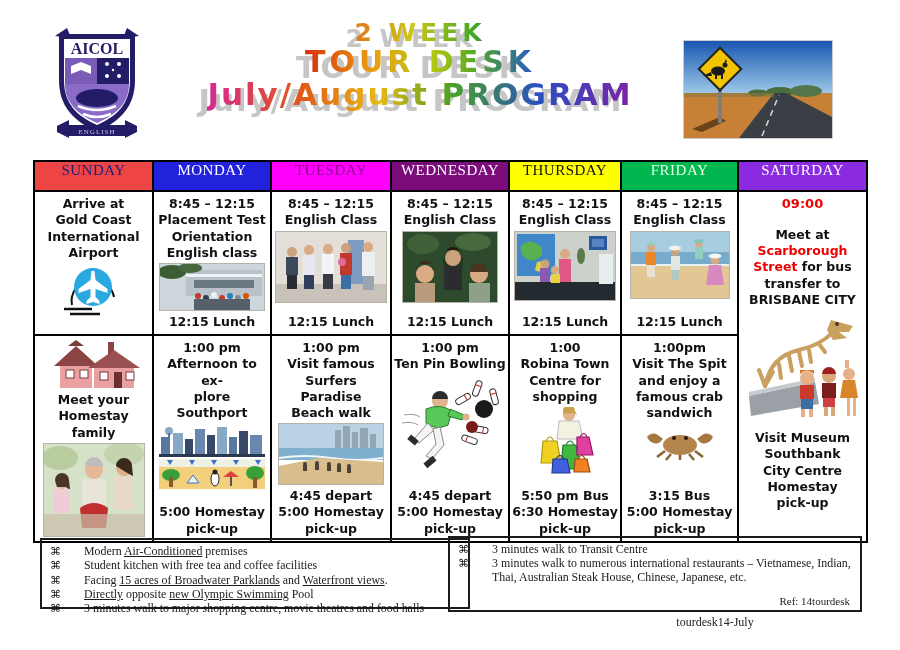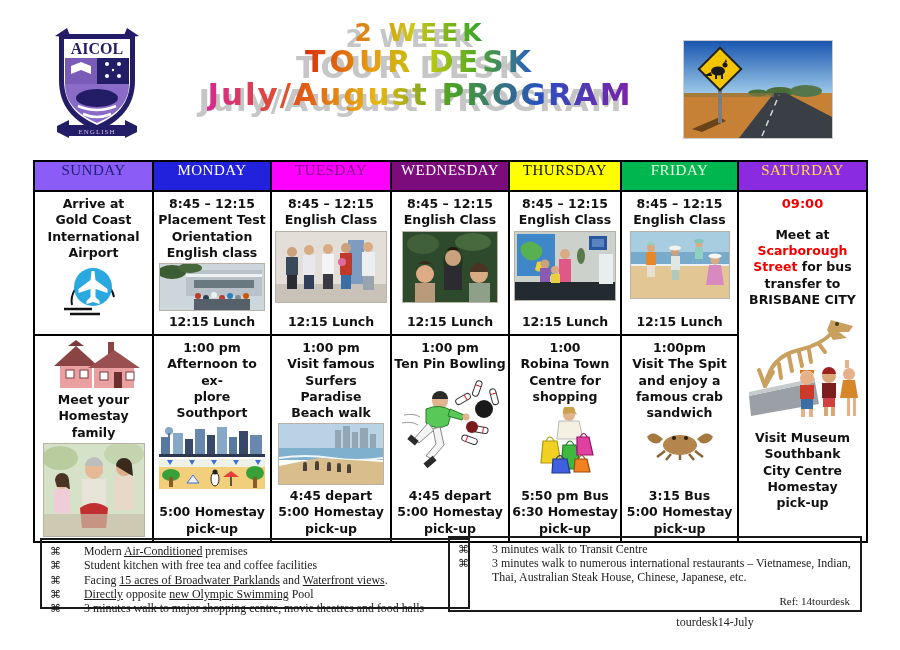--- a/index.html
+++ b/index.html
@@ -133,27 +133,27 @@
       <col style="width:119px">
         <col style="width:118px">
         <col style="width:120px">
       <col style="width:118px">
         <col style="width:112px">
         <col style="width:117px">
       <col style="width:129px">
     </colgroup>
     <tbody>
         <tr>
-      <th style="background:#8b5cf6;color:#20207a">SUNDAY</th>
+      <th style="background:#ef4444;color:#20207a">SUNDAY</th>
       <th style="background:#2222dd;color:#ffffff">MONDAY</th>
       <th style="background:#ff00ff;color:#8a0b8a">TUESDAY</th>
       <th style="background:#7c0b7c;color:#ffffff">WEDNESDAY</th>
       <th style="background:#ffff00;color:#111111">THURSDAY</th>
       <th style="background:#00b64f;color:#eaffe8">FRIDAY</th>
-      <th style="background:#8a2be2;color:#fde047">SATURDAY</th>
+      <th style="background:#8a2be2;color:#ffffff">SATURDAY</th>
     </tr>
 
     <tr>
 
       <td class="r1">
         <div class="cell">
           <div class="ml">Arrive at
 Gold Coast
 International
 Airport</div>

